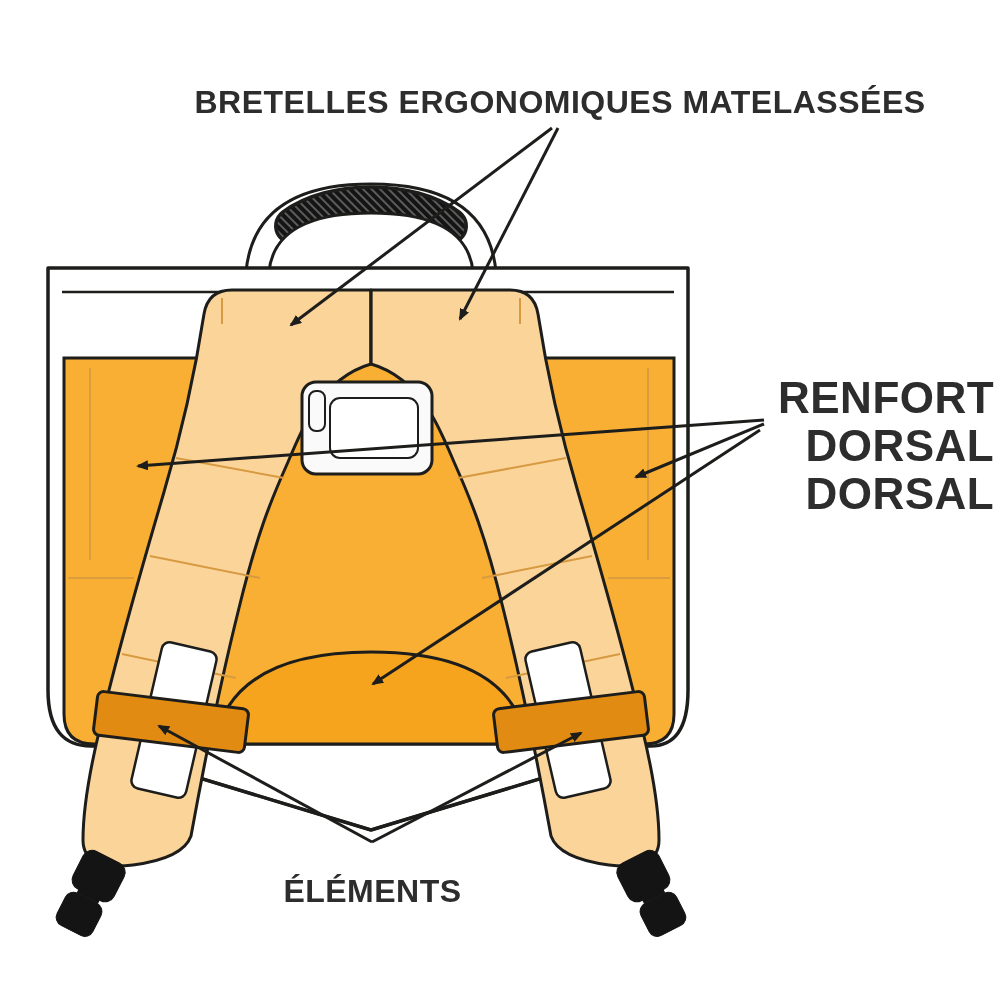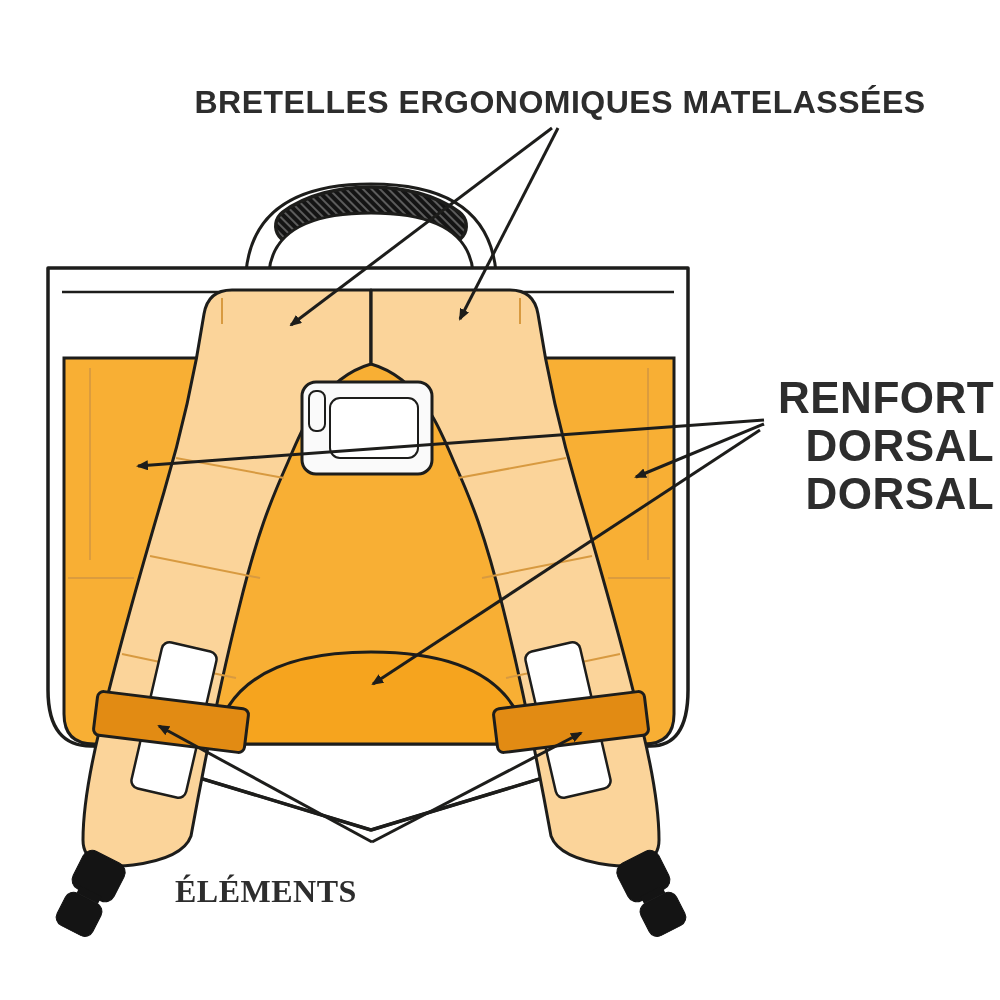--- a/index.html
+++ b/index.html
@@ -19,21 +19,21 @@
   .label-straps{
     left:150px;top:68px;width:820px;
     text-align:center;font-size:32px;letter-spacing:0.5px;
   }
   .label-dorsal{
     left:778px;top:358px;
     font-size:44px;line-height:48px;text-align:right;letter-spacing:0.5px;
   }
   .label-reflective{
     left:175px;top:852px;width:395px;
-    text-align:left;font-size:32px;line-height:46px;letter-spacing:0.5px;font-family:Liberation Serif, serif;
+    text-align:center;font-size:32px;line-height:46px;letter-spacing:0.5px;
   }
   .label .line{display:block;}
 </style>
 </head>
 <body>
 
 <div class="stage">
 
   <svg class="diagram-svg" viewBox="0 0 1000 1000">
     <defs>

